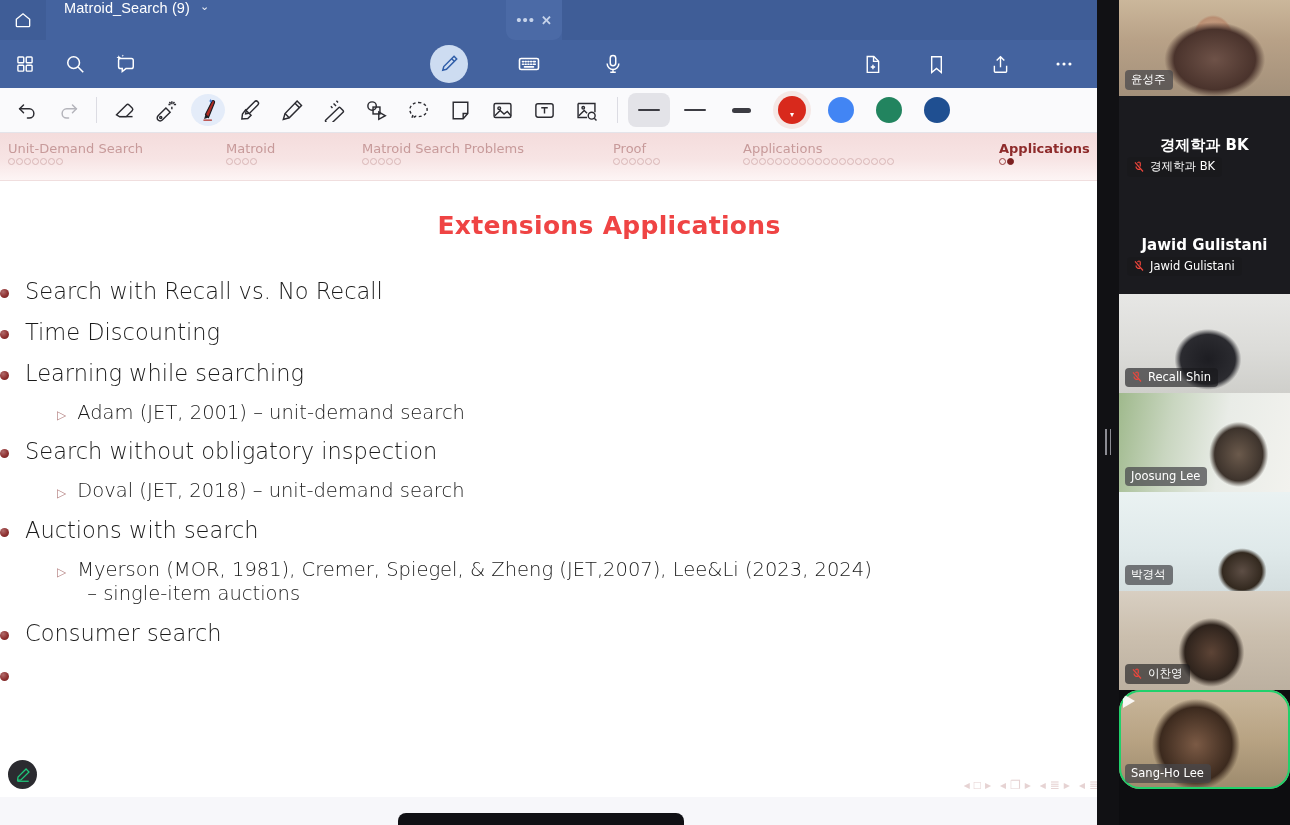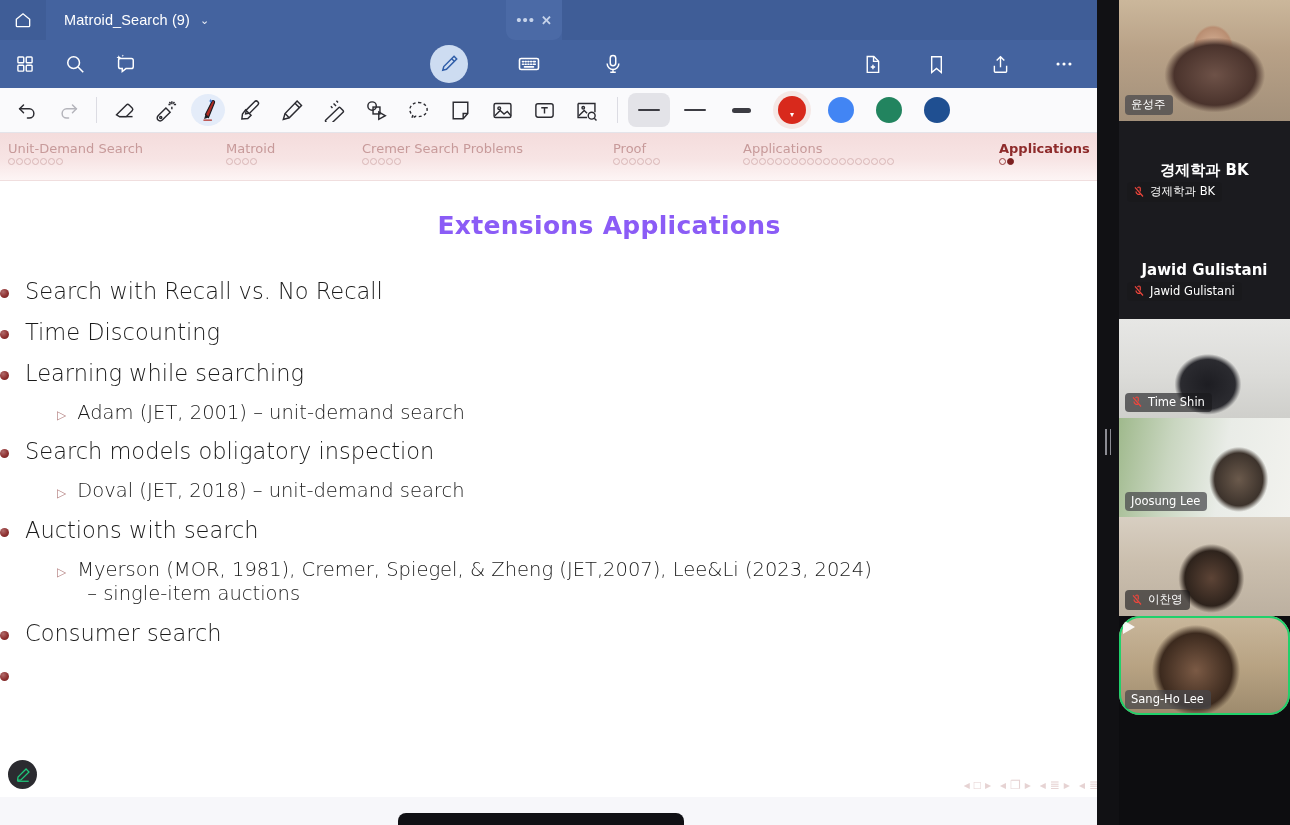--- a/index.html
+++ b/index.html
@@ -17,21 +17,21 @@
     background: #44639f;
   }
   .home-btn {
     position: absolute; left: 0; top: 0; width: 46px; height: 40px;
     background: #3f5d97; display: flex; align-items: center; justify-content: center;
     cursor: pointer;
   }
   .home-btn svg { display: block; }
   .tab {
     position: absolute; left: 46px; top: 0; height: 40px; width: 460px;
-    background: #44639f; display: flex; align-items: center; padding-left: 18px;
+    background: #44639f; display: flex; padding-left: 18px;
     color: #fff; font-size: 14.5px; cursor: pointer;
   }
   .tab .tab-title { letter-spacing: .1px; }
   .tab .chev { margin-left: 10px; opacity: .9; font-size: 11px; }
   .tab-actions {
     position: absolute; left: 506px; top: 0; width: 56px; height: 40px;
     background: #4b6aa6; border-radius: 0 0 9px 9px;
     display: flex; align-items: center; justify-content: center; gap: 6px;
   }
   .tab-actions .dots { color: #c6d3ea; font-size: 15px; letter-spacing: 1px; line-height: 6px; }
@@ -108,21 +108,21 @@
   .nav-dots i {
     width: 7px; height: 7px; border-radius: 50%;
     border: 1.2px solid #d8b6b6; display: block;
   }
   .nav-item.active .nav-dots i { border-color: #9b4242; }
   .nav-item.active .nav-dots i.on { background: #7c1f1f; border-color: #7c1f1f; }
 
   .slide-title {
     text-align: center; margin-top: 30px;
     font-family: "DejaVu Sans", sans-serif;
-    font-size: 25px; font-weight: 600; color: #8b5cf6; letter-spacing: .3px;
+    font-size: 25px; font-weight: 600; color: #ef4444; letter-spacing: .3px;
   }
   .slide-body { margin-top: 38px; position: relative; }
   .b1 { display: flex; align-items: flex-start; margin-bottom: 14px; }
   .b1 .dot {
     width: 9px; height: 9px; border-radius: 50%;
     background: radial-gradient(circle at 35% 32%, #b06a6a 0%, #8e3131 55%, #6d2020 100%);
     margin-top: 11px; margin-right: 16px; flex: none;
   }
   .b1 .txt {
     font-family: "DejaVu Sans", sans-serif;
@@ -462,21 +462,21 @@
         <div class="nav-item" style="left: 226px;">
           <div class="nav-title">Matroid</div>
           <div class="nav-dots">
             <i></i>
             <i></i>
             <i></i>
             <i></i>
           </div>
         </div>
         <div class="nav-item" style="left: 362px;">
-          <div class="nav-title">Cremer Search Problems</div>
+          <div class="nav-title">Matroid Search Problems</div>
           <div class="nav-dots">
             <i></i>
             <i></i>
             <i></i>
             <i></i>
             <i></i>
           </div>
         </div>
         <div class="nav-item" style="left: 613px;">
           <div class="nav-title">Proof</div>
@@ -536,21 +536,21 @@
         <div class="b1">
           <span class="dot"></span>
           <span class="txt">Learning while searching</span>
         </div>
         <div class="b2">
           <span class="tri">▷</span>
           <span class="txt">Adam (JET, 2001) – unit-demand search</span>
         </div>
         <div class="b1">
           <span class="dot"></span>
-          <span class="txt">Search models obligatory inspection</span>
+          <span class="txt">Search without obligatory inspection</span>
         </div>
         <div class="b2">
           <span class="tri">▷</span>
           <span class="txt">Doval (JET, 2018) – unit-demand search</span>
         </div>
         <div class="b1">
           <span class="dot"></span>
           <span class="txt">Auctions with search</span>
         </div>
         <div class="b2">
@@ -604,21 +604,21 @@
     </svg>
   </div>
 
   <div class="divider"></div>
   <div class="drag-handle">
     <i></i>
     <i></i>
   </div>
 
   <div class="videos" id="videoPanel">
-      <div class="vtile bg-a" style="height: 121px;">
+      <div class="vtile bg-a" style="height: 96px;">
         <div class="namebadge plain">
           <span>윤성주</span>
         </div>
       </div>
       <div class="vtile noVideo" style="height: 99px;">
         <div class="bigname">경제학과 BK</div>
         <div class="namebadge" style="left: 8px; bottom: 18px;">
           <svg class="mute" viewBox="0 0 24 24" fill="none" stroke="#f0463c" stroke-width="2.4">
             <path d="M9.5 4.5a2.5 2.5 0 0 1 5 0v6.6"></path>
             <path d="M6 10.8a6 6 0 0 0 8.6 5.4"></path>
@@ -638,26 +638,31 @@
           <span>Jawid Gulistani</span>
         </div>
       </div>
       <div class="vtile bg-b" style="height: 99px;">
         <div class="namebadge">
           <svg class="mute" viewBox="0 0 24 24" fill="none" stroke="#f0463c" stroke-width="2.4">
             <path d="M9.5 4.5a2.5 2.5 0 0 1 5 0v6.6"></path>
             <path d="M6 10.8a6 6 0 0 0 8.6 5.4"></path>
             <path d="M4 2.6 20 21"></path>
           </svg>
-          <span>Time Shin</span>
+          <span>Recall Shin</span>
         </div>
       </div>
       <div class="vtile bg-c" style="height: 99px;">
         <div class="namebadge plain">
           <span>Joosung Lee</span>
+        </div>
+      </div>
+      <div class="vtile bg-d" style="height: 99px;">
+        <div class="namebadge plain">
+          <span>박경석</span>
         </div>
       </div>
       <div class="vtile bg-e" style="height: 99px;">
         <div class="namebadge">
           <svg class="mute" viewBox="0 0 24 24" fill="none" stroke="#f0463c" stroke-width="2.4">
             <path d="M9.5 4.5a2.5 2.5 0 0 1 5 0v6.6"></path>
             <path d="M6 10.8a6 6 0 0 0 8.6 5.4"></path>
             <path d="M4 2.6 20 21"></path>
           </svg>
           <span>이찬영</span>

